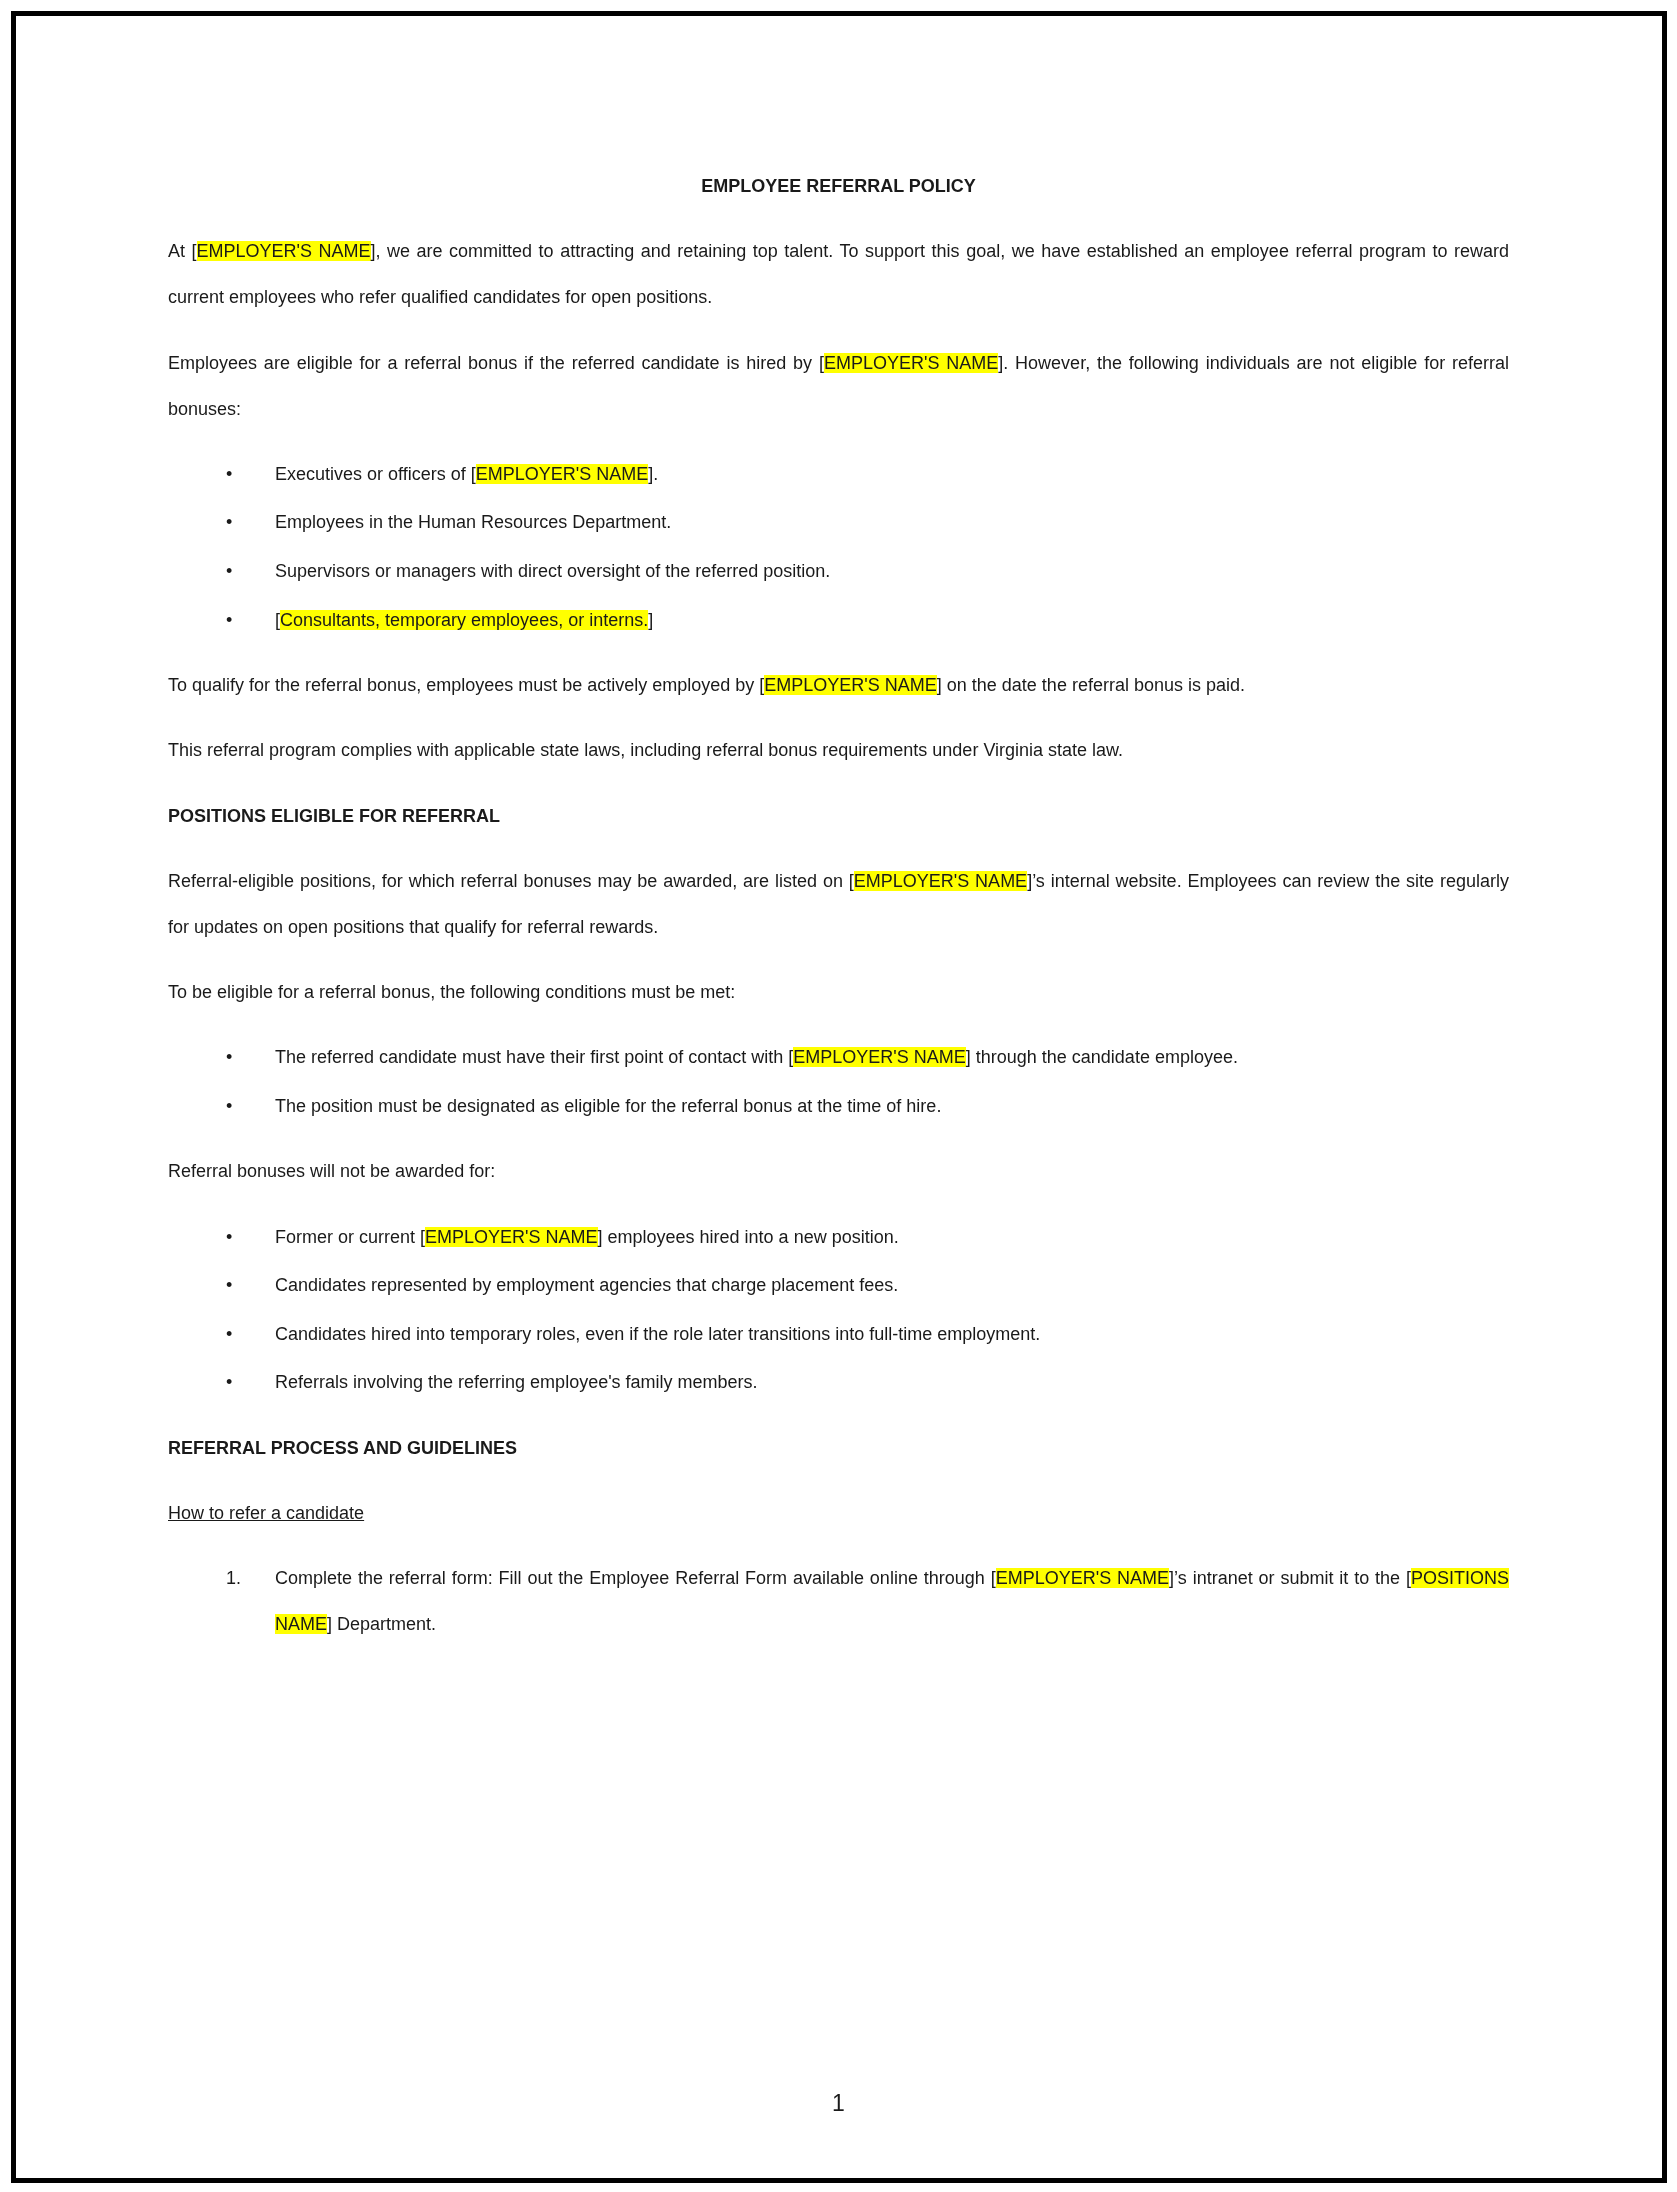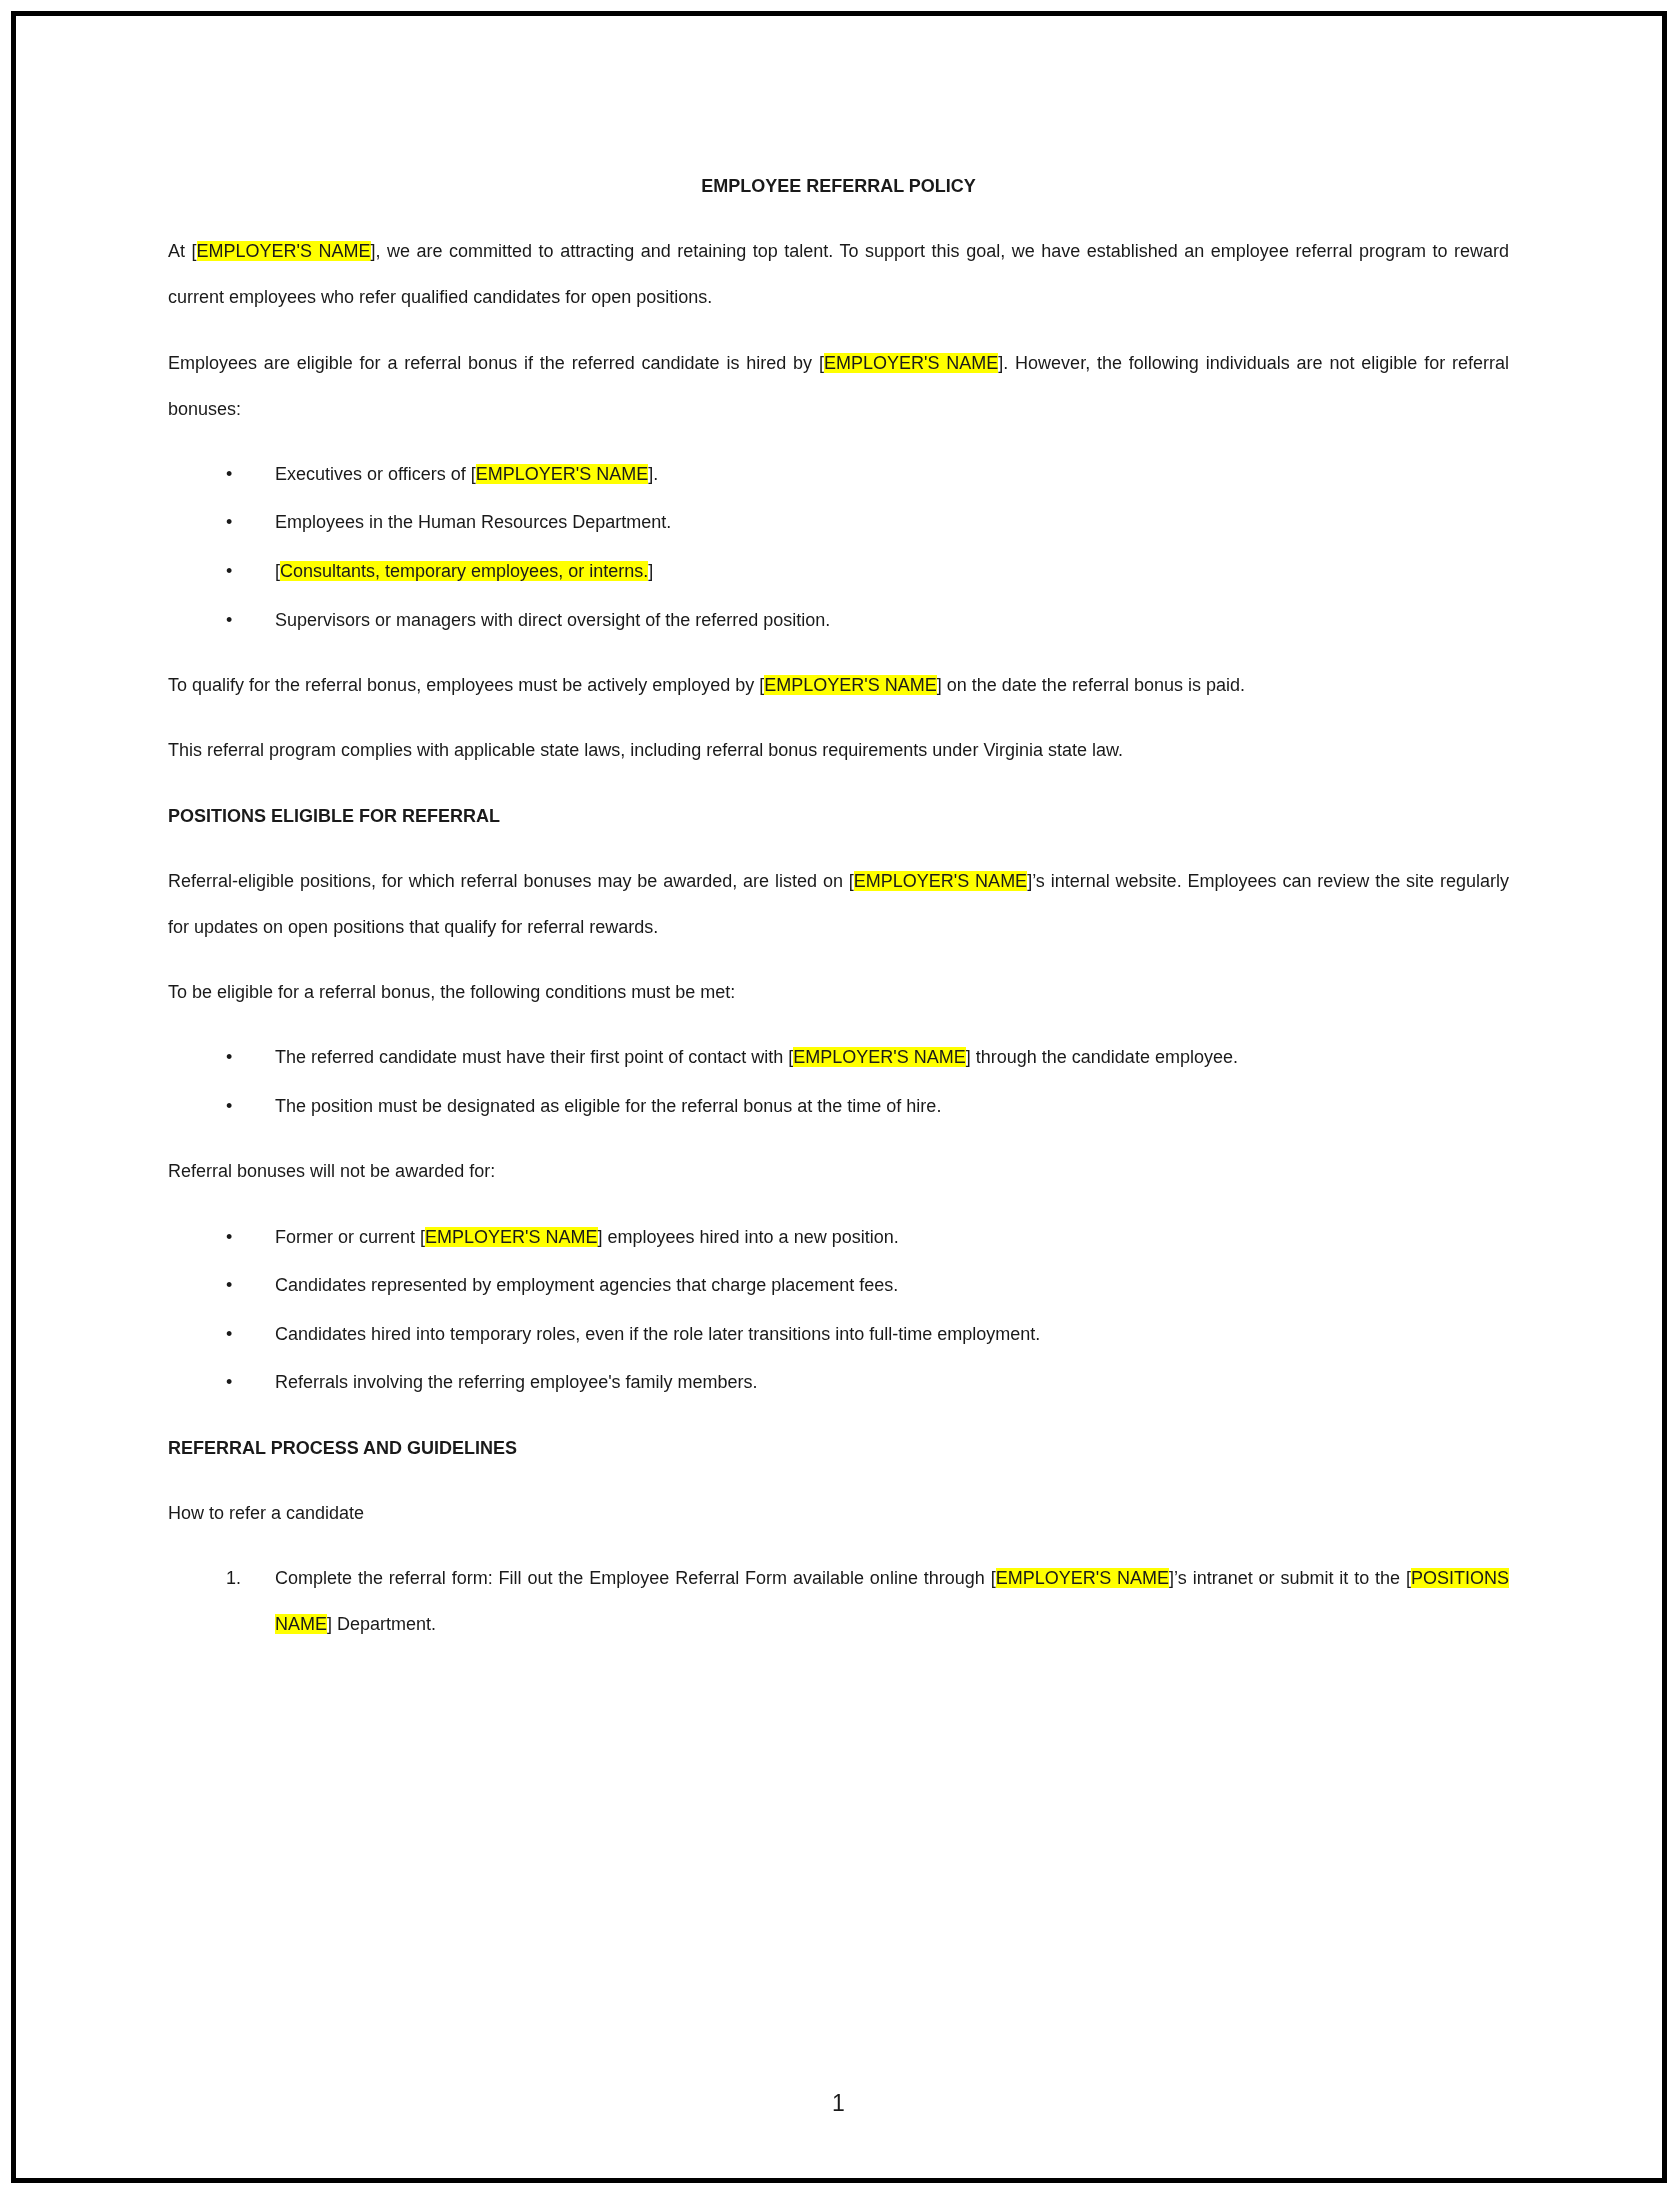--- a/index.html
+++ b/index.html
@@ -29,20 +29,21 @@
   .title {
     text-align: center;
     font-weight: bold;
     margin: 0 0 19.3px 0;
   }
   .heading {
     font-weight: bold;
     margin: 0 0 19.3px 0;
   }
   .subheading {
+    text-decoration: underline;
     margin: 0 0 19.3px 0;
   }
   p.para {
     margin: 0 0 19.3px 0;
     text-align: justify;
   }
   ul.doc-list, ol.doc-list {
     list-style: none;
     margin: 0 0 19.3px 0;
     padding: 0;
@@ -88,22 +89,22 @@
   <p class="title">EMPLOYEE REFERRAL POLICY</p>
 
 
   <p class="para"><span>At [</span><span class="hl">EMPLOYER'S NAME</span><span>], we are committed to attracting and retaining top talent. To support this goal, we have established an employee referral program to reward current employees who refer qualified candidates for open positions.</span></p>
 
   <p class="para"><span>Employees are eligible for a referral bonus if the referred candidate is hired by [</span><span class="hl">EMPLOYER'S NAME</span><span>]. However, the following individuals are not eligible for referral bonuses:</span></p>
 
   <ul class="doc-list">
     <li class="bullet"><span>Executives or officers of [</span><span class="hl">EMPLOYER'S NAME</span><span>].</span></li>
     <li class="bullet"><span>Employees in the Human Resources Department.</span></li>
+    <li class="bullet"><span>Supervisors or managers with direct oversight of the referred position.</span></li>
     <li class="bullet"><span>[</span><span class="hl">Consultants, temporary employees, or interns.</span><span>]</span></li>
-    <li class="bullet"><span>Supervisors or managers with direct oversight of the referred position.</span></li>
   </ul>
 
   <p class="para"><span>To qualify for the referral bonus, employees must be actively employed by [</span><span class="hl">EMPLOYER'S NAME</span><span>] on the date the referral bonus is paid.</span></p>
 
   <p class="para"><span>This referral program complies with applicable state laws, including referral bonus requirements under Virginia state law.</span></p>
 
   <p class="heading">POSITIONS ELIGIBLE FOR REFERRAL</p>
 
   <p class="para"><span>Referral-eligible positions, for which referral bonuses may be awarded, are listed on [</span><span class="hl">EMPLOYER'S NAME</span><span>]’s internal website. Employees can review the site regularly for updates on open positions that qualify for referral rewards.</span></p>
 

